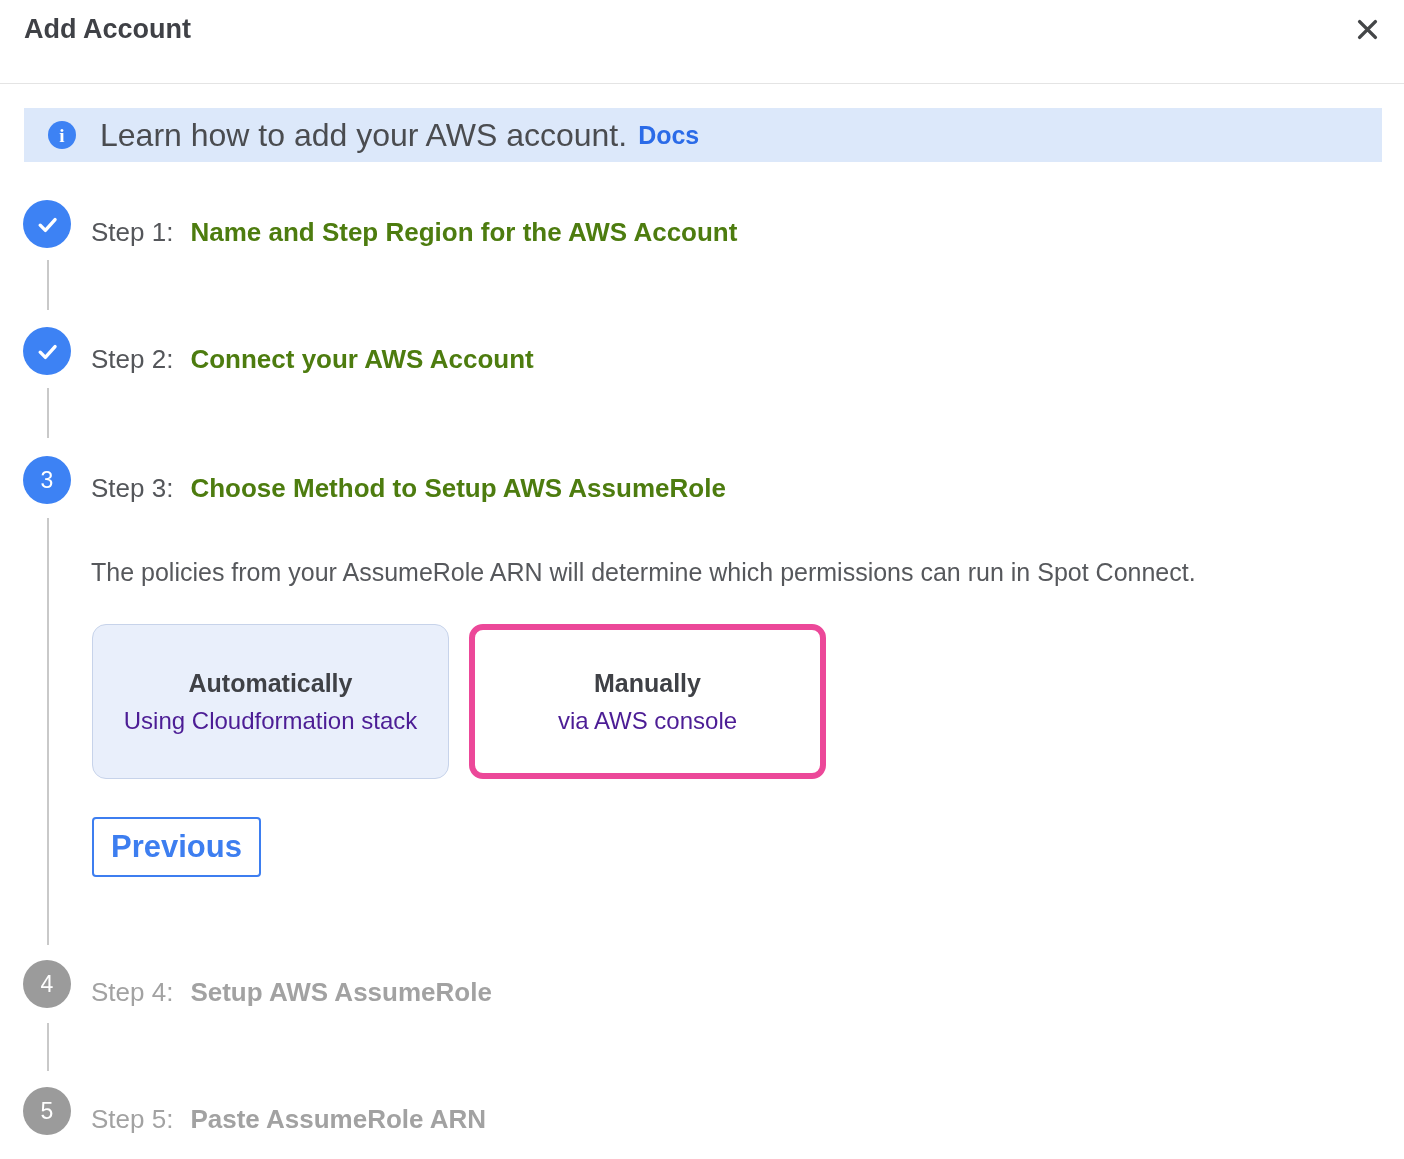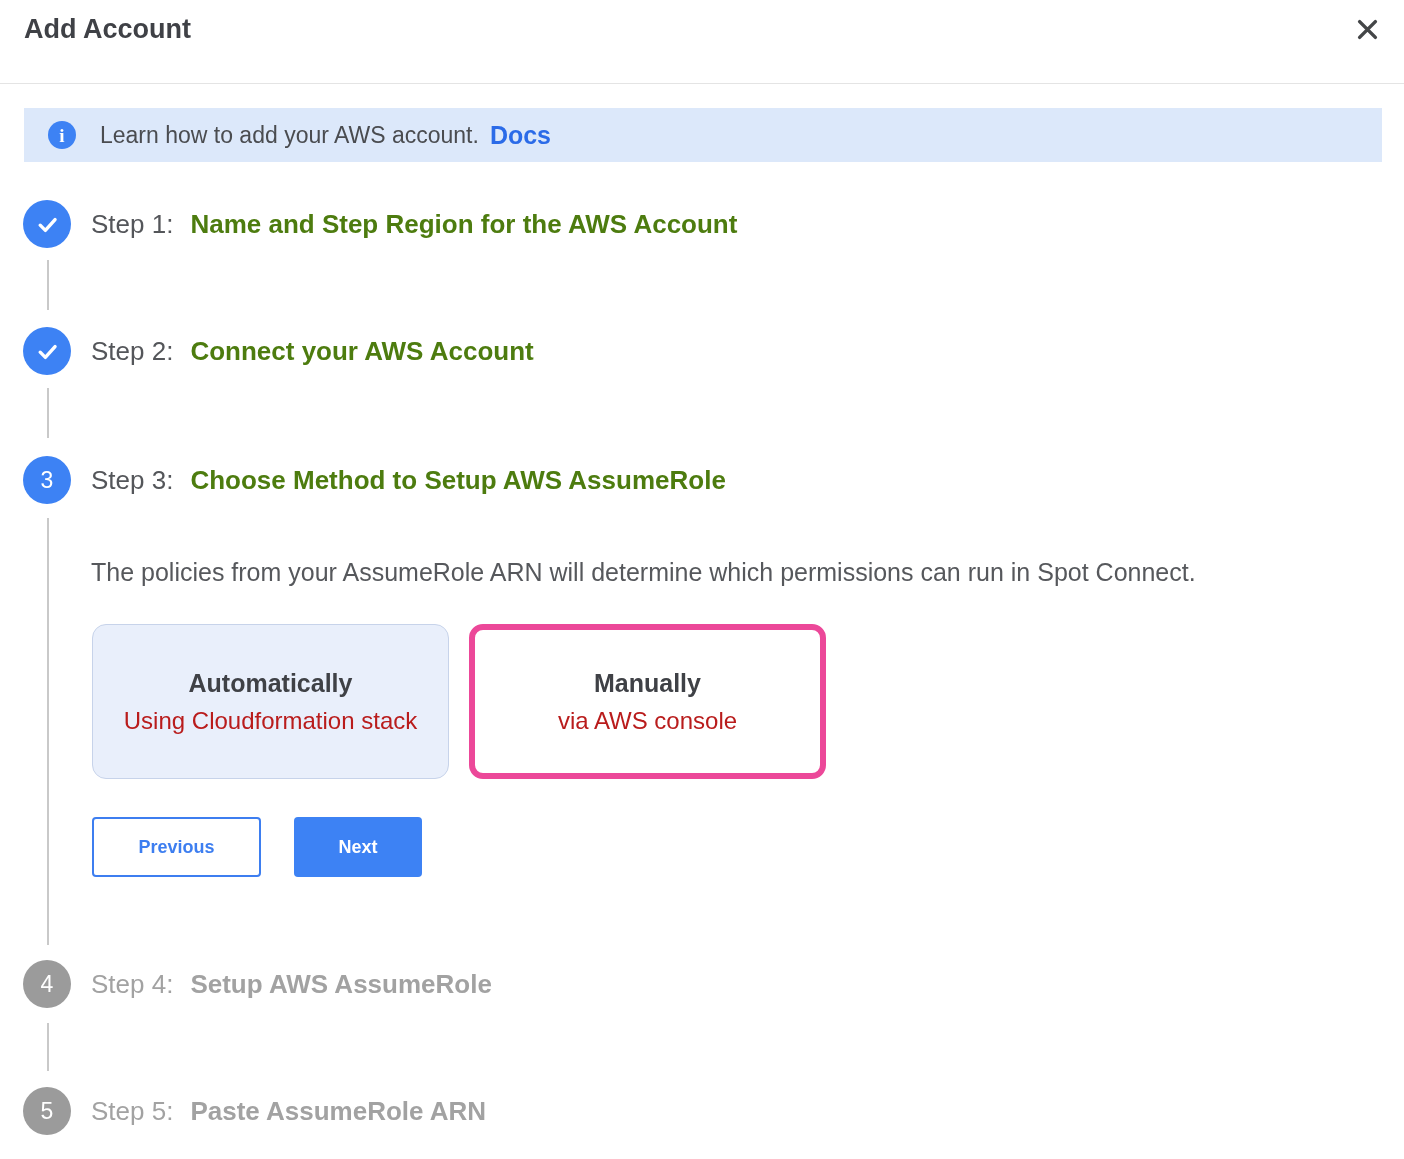--- a/index.html
+++ b/index.html
@@ -33,39 +33,39 @@
     background: #dce8fa; display: flex; align-items: center;
   }
   .info-icon {
     width: 28px; height: 28px; border-radius: 50%;
     background: #3d82f4; color: #fff;
     margin-left: 24px; flex: 0 0 28px;
     display: flex; align-items: center; justify-content: center;
     font-family: "Liberation Serif", serif;
     font-size: 19px; font-weight: 700; line-height: 1;
   }
-  .banner-text { margin-left: 24px; font-size: 23px; color: #4a4c50; }
+  .banner-text { margin-left: 24px; font-size: 32px; color: #4a4c50; }
   .banner-link {
     margin-left: 11px; font-size: 25px; font-weight: 700;
     color: #2b6be8; text-decoration: none; cursor: pointer;
   }
 
   
   .step-circle {
     position: absolute; left: 23px; width: 48px; height: 48px;
     border-radius: 50%; display: flex; align-items: center; justify-content: center;
     color: #fff; font-size: 23px;
   }
   .step-circle.done, .step-circle.active { background: #3d82f4; }
   .step-circle.todo { background: #9b9b9b; }
   .connector { position: absolute; left: 47px; width: 2px; background: #c9c9c9; }
 
   .step-row {
     position: absolute; left: 91px; height: 48px;
-    display: flex; align-items: center; white-space: nowrap;
+    display: flex; align-items: flex-end; white-space: nowrap;
   }
   .step-label { font-size: 26px; color: #54565a; margin-right: 17px; }
   .step-title { font-size: 26px; font-weight: 700; color: #4d7c0f; }
   .step-row.upcoming .step-label,
   .step-row.upcoming .step-title { color: #a2a2a2; }
 
   
   .step3-desc {
     position: absolute; left: 91px; top: 558px;
     font-size: 25px; color: #56585c; text-align: right;
@@ -75,28 +75,28 @@
     display: flex; gap: 20px;
   }
   .card {
     width: 357px; height: 155px; border-radius: 14px;
     display: flex; flex-direction: column; align-items: center; justify-content: center;
     cursor: pointer;
   }
   .card.selected { background: #e9effb; border: 1px solid #c7d3ea; }
   .card.plain    { background: #fff;    border: 6px solid #ec4899; }
   .card-title { font-size: 25px; font-weight: 700; color: #3f4146; }
-  .card-sub   { font-size: 24px; color: #b91c1c; margin-top: 9px; }
+  .card-sub   { font-size: 24px; color: #4c1d95; margin-top: 9px; }
 
   .buttons {
     position: absolute; left: 92px; top: 817px;
     display: flex; gap: 33px;
   }
   .btn {
-    height: 60px; border-radius: 4px; font-size: 18px; font-weight: 700;
+    height: 60px; border-radius: 4px; font-size: 31px; font-weight: 700;
     font-family: "Liberation Sans", sans-serif; cursor: pointer;
     display: flex; align-items: center; justify-content: center;
   }
   .btn-prev { width: 169px; background: #fff; border: 2px solid #3d7ef0; color: #3d7ef0; }
   .btn-next { width: 128px; background: #3d82f4; border: none; color: #fff; }
 </style>
 </head>
 <body>
 
 <div class="header">
@@ -174,14 +174,13 @@
     <div class="card-sub">Using Cloudformation stack</div>
   </div>
   <div class="card plain">
     <div class="card-title">Manually</div>
     <div class="card-sub">via AWS console</div>
   </div>
 </div>
 
 <div class="buttons">
   <button class="btn btn-prev">Previous</button>
-  <button class="btn btn-next">Next</button>
 </div>
 
 </body></html>

